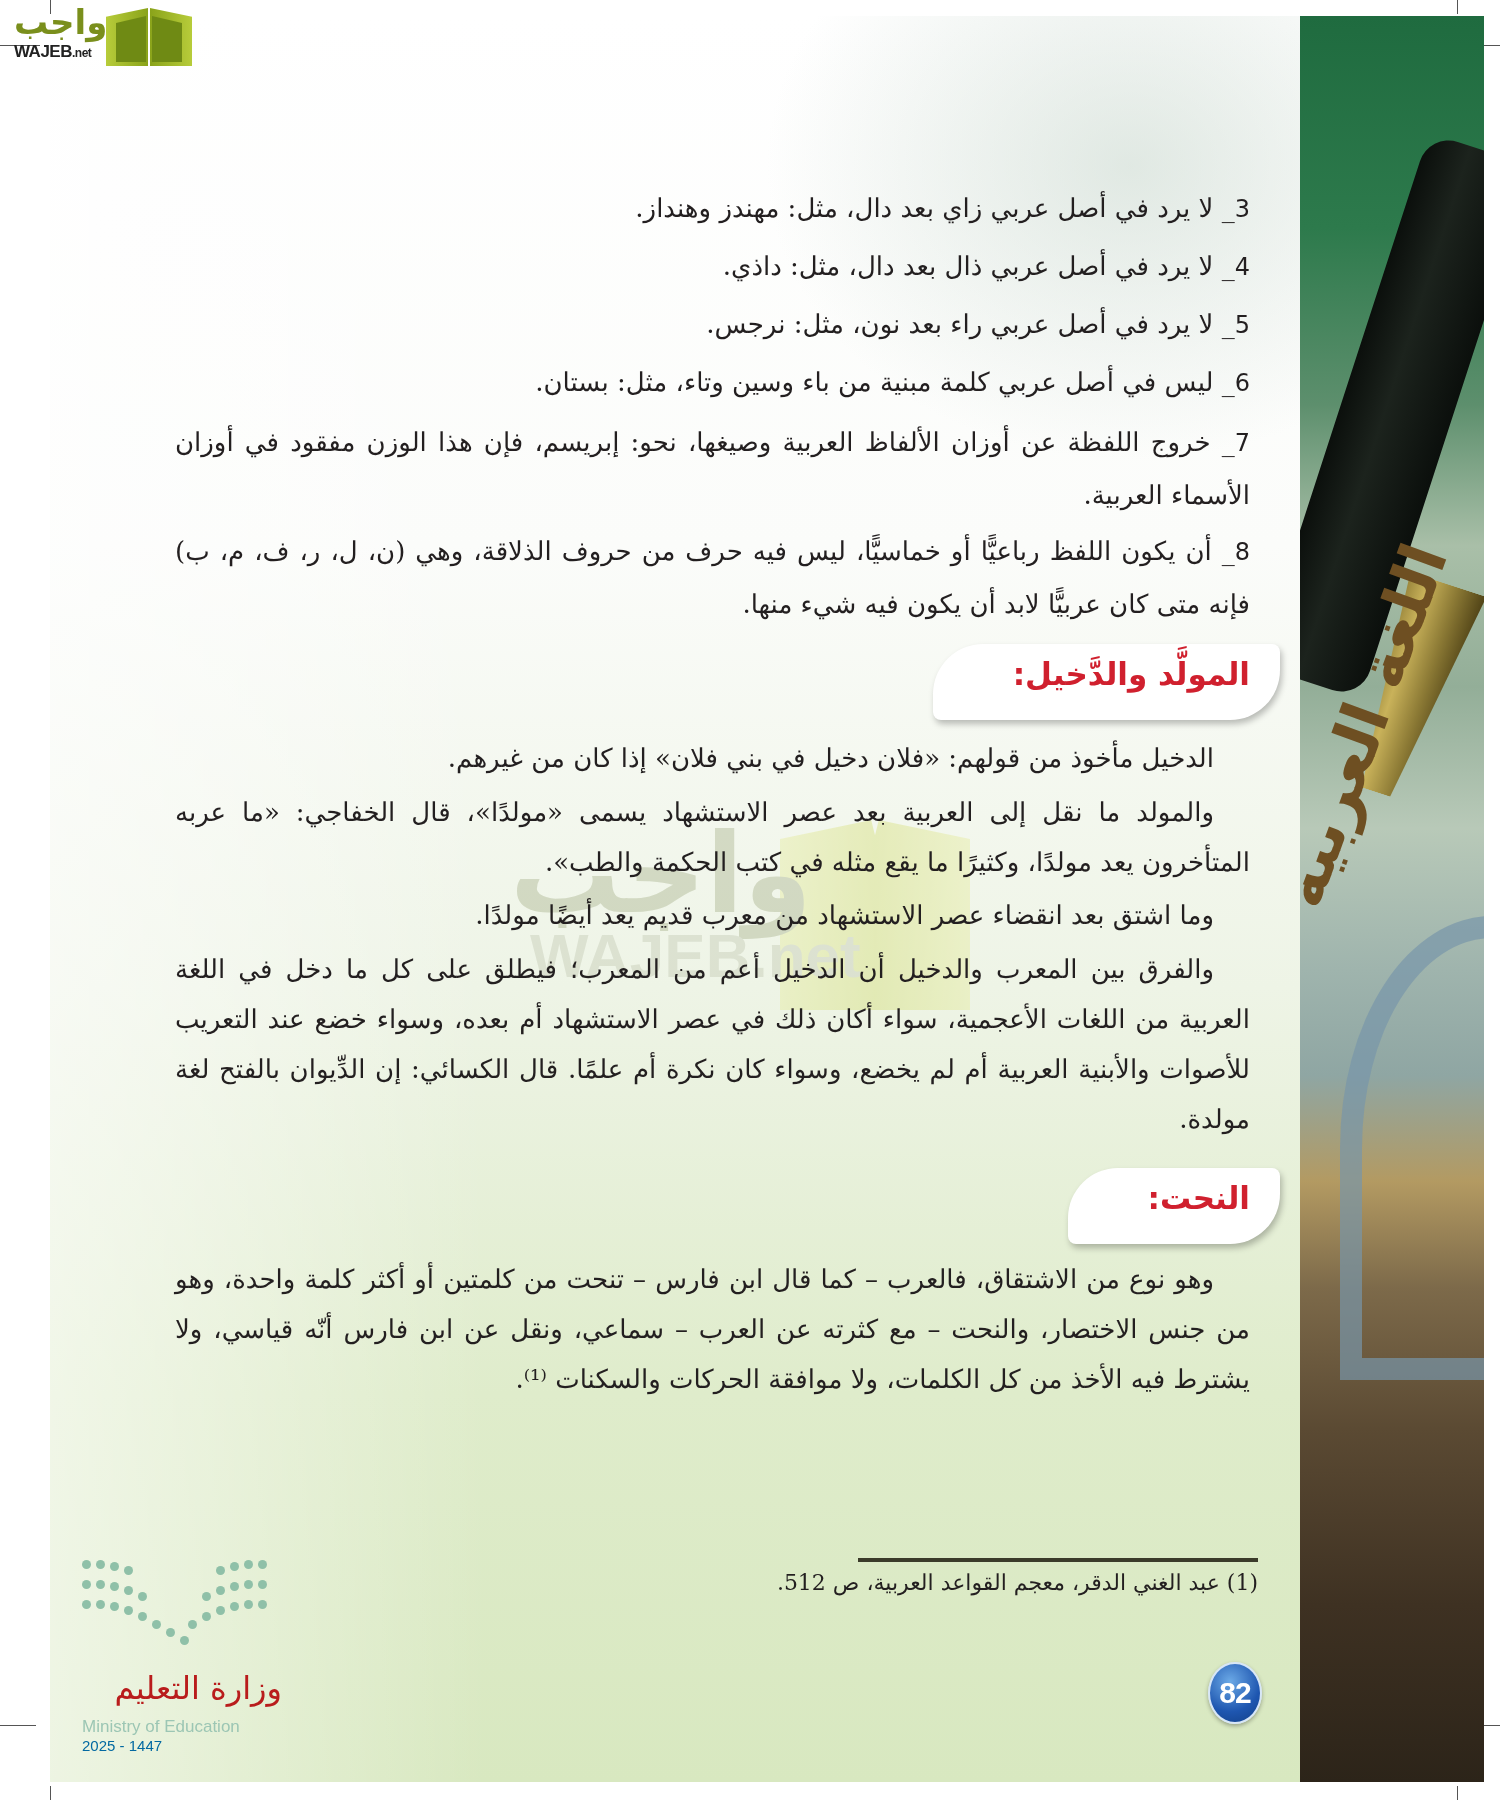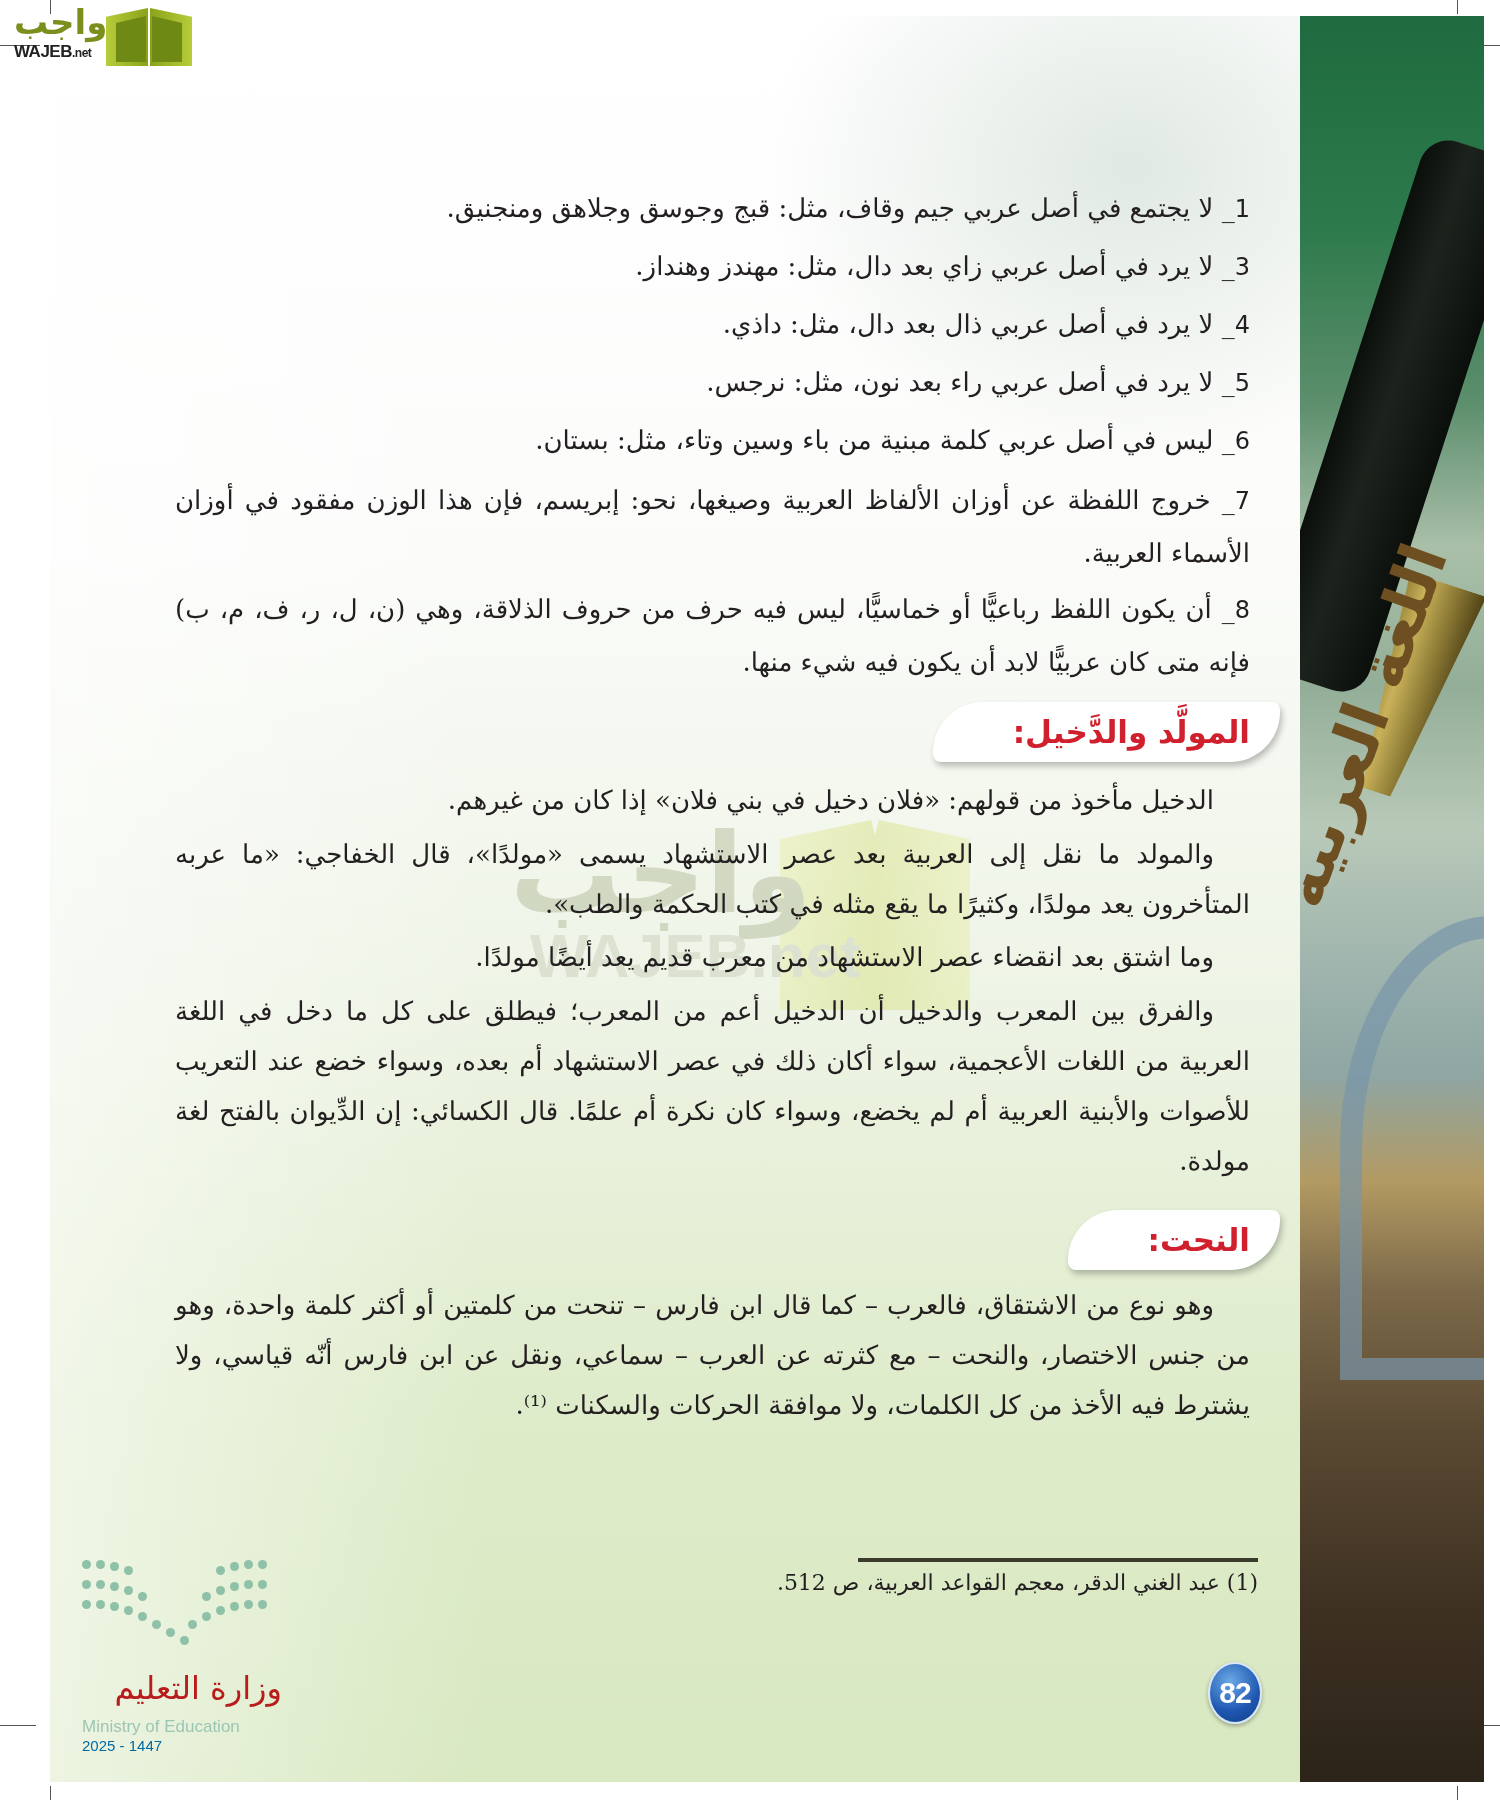--- a/index.html
+++ b/index.html
@@ -80,21 +80,21 @@
   .intro { font-weight:bold; font-size:27px; margin:0; }
   .rule { margin:0; }
   .rule .num { font-family:"DejaVu Sans",sans-serif; font-size:24px; }
   .rule.wrap { text-align:justify; text-align-last:right; line-height:52px; margin-top:4px; }
   .para { margin:0; text-align:justify; text-align-last:right; }
   .para.indent { text-indent:36px; }
   .para.tight { line-height:50px; }
 
   .section-tab {
     position:relative; float:right; margin:14px -30px 10px 0;
-    height:60px; padding:0 30px 0 80px;
+    height:60px; padding:0 30px 16px 80px;
     background:#ffffff; border-radius:50px 8px 50px 8px;
     box-shadow:2px 4px 6px rgba(0,0,0,0.25);
     display:flex; align-items:center;
   }
   .section-tab span {
     color:#d0202e; font-weight:bold; font-size:31px;
     font-family:"DejaVu Sans",sans-serif;
   }
   .clear { clear:both; }
 
@@ -150,21 +150,20 @@
 
 <div class="wm">
   <div class="book"></div>
   <div class="ar">واجب</div>
   <div class="en">WAJEB.net</div>
 </div>
 
 <div class="content">
 
   <div>
-    <p class="rule"><span class="num">1</span>_ <span>لا يجتمع في أصل عربي جيم وقاف، مثل: قبج وجوسق وجلاهق ومنجنيق.</span></p>
     <p class="rule"><span class="num">3</span>_ <span>لا يرد في أصل عربي زاي بعد دال، مثل: مهندز وهنداز.</span></p>
     <p class="rule"><span class="num">4</span>_ <span>لا يرد في أصل عربي ذال بعد دال، مثل: داذي.</span></p>
     <p class="rule"><span class="num">5</span>_ <span>لا يرد في أصل عربي راء بعد نون، مثل: نرجس.</span></p>
     <p class="rule"><span class="num">6</span>_ <span>ليس في أصل عربي كلمة مبنية من باء وسين وتاء، مثل: بستان.</span></p>
     <p class="rule wrap"><span class="num">7</span>_ <span>خروج اللفظة عن أوزان الألفاظ العربية وصيغها، نحو: إبريسم، فإن هذا الوزن مفقود في أوزان الأسماء العربية.</span></p>
     <p class="rule wrap"><span class="num">8</span>_ <span>أن يكون اللفظ رباعيًّا أو خماسيًّا، ليس فيه حرف من حروف الذلاقة، وهي (ن، ل، ر، ف، م، ب) فإنه متى كان عربيًّا لابد أن يكون فيه شيء منها.</span></p>
   </div>
 
   <div class="section-tab">
     <span>المولَّد والدَّخيل:</span>

